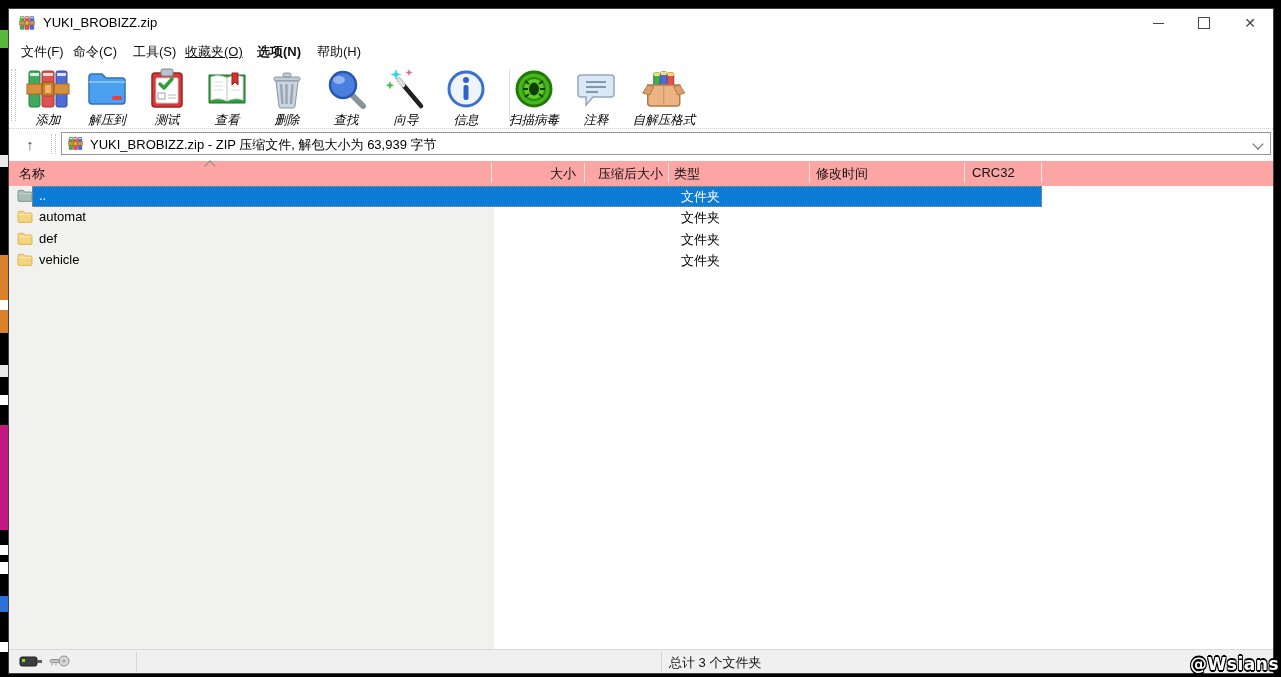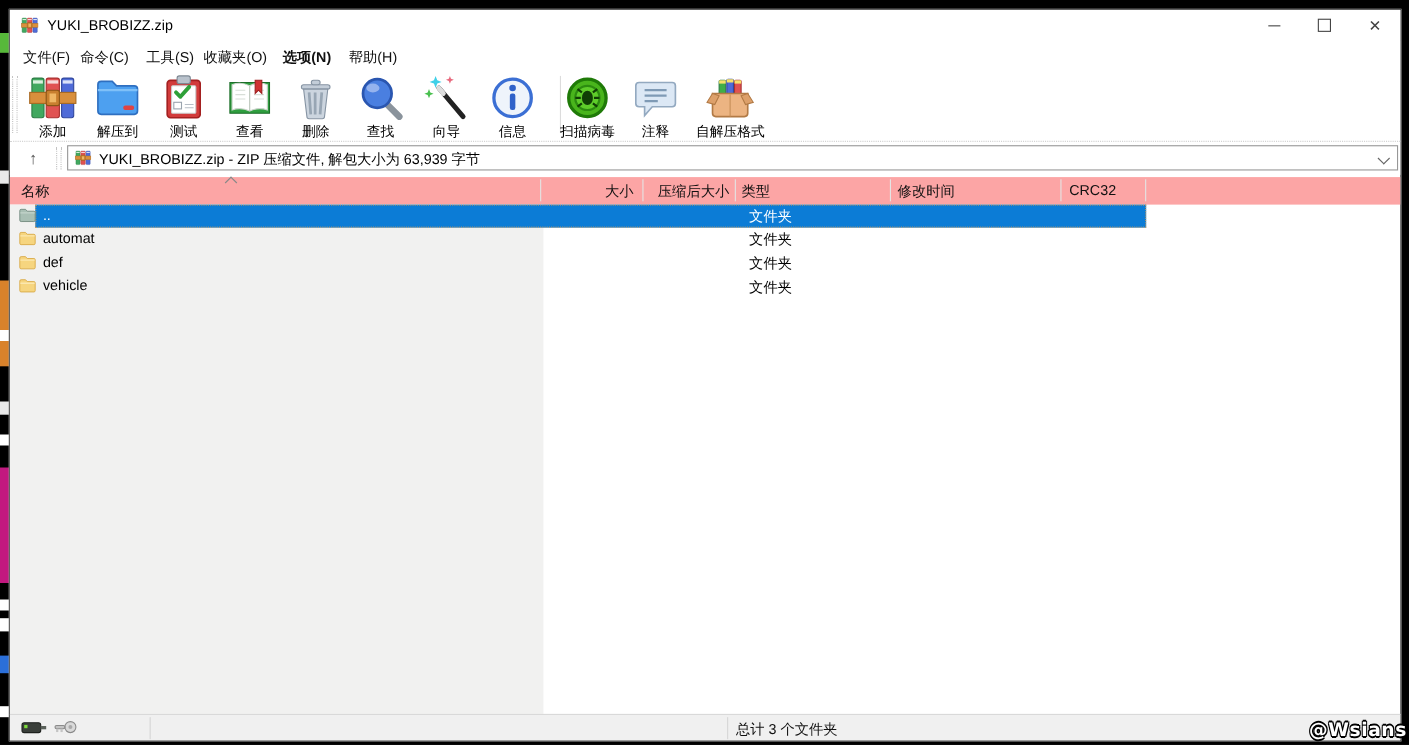--- a/index.html
+++ b/index.html
@@ -10,21 +10,21 @@
   .win{left:8px;top:8px;width:1266px;height:666px;background:#fff;border:1px solid #404040;box-sizing:border-box;}
   .titlebar{left:0;top:0;width:100%;height:28px;background:#fff;}
   .title-ico{left:10px;top:6px;width:16px;height:16px;}
   .title-txt{left:34px;top:6px;font-size:13px;color:#000;white-space:nowrap;}
   .winbtn{top:0;width:46px;height:28px;display:flex;align-items:center;justify-content:center;color:#444;cursor:default;}
   .winbtn .min{display:block;width:11px;height:0;border-top:1px solid #444;}
   .winbtn .max{display:block;width:10px;height:10px;border:1px solid #444;}
   .winbtn .cls{font-size:14px;line-height:1;color:#444;}
   .menubar{left:0;top:28px;width:100%;height:26px;background:#fff;}
   .menu-item{position:absolute;top:4px;font-size:13px;color:#111;padding:2px 4px;white-space:nowrap;}
-  .toolbar{left:0;top:54px;width:100%;height:66px;background:#fff;border-bottom:1px dotted #cfcfcf;box-sizing:border-box;}
+  .toolbar{left:0;top:54px;width:100%;height:66px;background:#fff;border-bottom:1px dotted #cfcfcf;box-sizing:border-box;font-style:italic;}
   .tbtn{position:absolute;top:4px;transform:translateX(-50%);text-align:center;white-space:nowrap;}
   .tbtn .ticon{display:block;width:44px;height:44px;margin:0 auto;}
   .tbtn .tlabel{display:block;margin-top:1px;font-size:12.5px;color:#000;}
   .tsep{position:absolute;top:6px;width:0;height:52px;border-left:1px solid #dcdcdc;}
   .grip{position:absolute;width:3px;border-left:1px dotted #c3c3c3;border-right:1px dotted #c3c3c3;}
   
   .addr{left:0;top:120px;width:100%;height:30px;background:#fff;}
   .upbtn{left:8px;top:3px;width:26px;height:24px;display:flex;align-items:center;justify-content:center;color:#555;font-size:15px;}
   .combo{left:52px;top:3px;width:1210px;height:23px;border:1px solid #979797;background:#fff;box-sizing:border-box;}
   .combo-ico{left:6px;top:3px;width:15px;height:15px;}
@@ -96,21 +96,21 @@
         </div>
       <div class="abs winbtn" style="right:0;">
           <span class="cls">✕</span>
         </div>
     </div>
 
     <div class="abs menubar" id="menubar">
         <span class="menu-item" style="left: 8px;">文件(F)</span>
         <span class="menu-item" style="left: 60px;">命令(C)</span>
         <span class="menu-item" style="left: 120px;">工具(S)</span>
-        <span class="menu-item" style="left: 172px;">收藏夹(O)</span>
+        <span class="menu-item" style="left: 172px; text-decoration: underline;">收藏夹(O)</span>
         <span class="menu-item" style="left: 244px; font-weight: bold;">选项(N)</span>
         <span class="menu-item" style="left: 304px;">帮助(H)</span>
       </div>
 
     <div class="abs toolbar" id="toolbar">
       <span class="grip" style="left:2px;top:6px;height:52px;"></span>
       <span class="tsep" style="left:500px;"></span>
     <div class="tbtn" style="left: 39px;">
           <span class="ticon"><svg viewBox="0 0 44 44" width="100%" height="100%">
               <rect x="3" y="4" width="11" height="36" rx="2" fill="#41a85f" stroke="#2c7d45"></rect>

